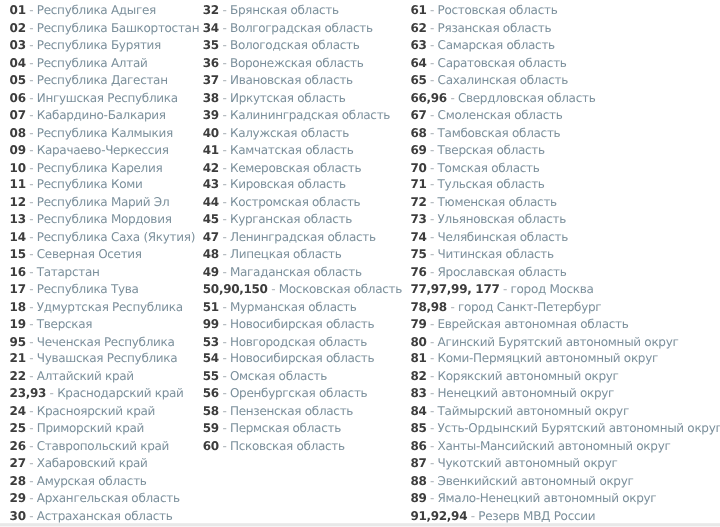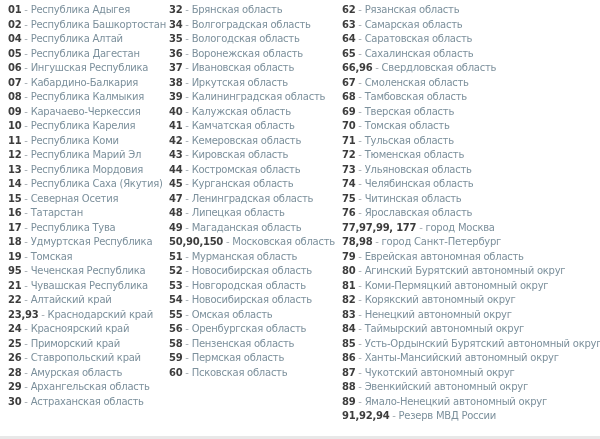--- a/index.html
+++ b/index.html
@@ -48,43 +48,45 @@
     background: var(--strip-color, #e8e8e8);
   }
 </style>
 </head>
 <body>
 
 <div class="page" style="--bg: #ffffff; --code-color: #3d3d3d; --dash-color: #a2aab0; --name-color: #7c909c; --strip-color: #e8e8e8;">
   <div class="col col-1">
       <div class="row"><span class="code">01</span><span class="dash"> - </span><span class="name">Республика Адыгея</span></div>
       <div class="row"><span class="code">02</span><span class="dash"> - </span><span class="name">Республика Башкортостан</span></div>
+      <div class="row"><span class="code">03</span><span class="dash"> - </span><span class="name">Республика Бурятия</span></div>
       <div class="row"><span class="code">04</span><span class="dash"> - </span><span class="name">Республика Алтай</span></div>
       <div class="row"><span class="code">05</span><span class="dash"> - </span><span class="name">Республика Дагестан</span></div>
       <div class="row"><span class="code">06</span><span class="dash"> - </span><span class="name">Ингушская Республика</span></div>
       <div class="row"><span class="code">07</span><span class="dash"> - </span><span class="name">Кабардино-Балкария</span></div>
       <div class="row"><span class="code">08</span><span class="dash"> - </span><span class="name">Республика Калмыкия</span></div>
       <div class="row"><span class="code">09</span><span class="dash"> - </span><span class="name">Карачаево-Черкессия</span></div>
       <div class="row"><span class="code">10</span><span class="dash"> - </span><span class="name">Республика Карелия</span></div>
       <div class="row"><span class="code">11</span><span class="dash"> - </span><span class="name">Республика Коми</span></div>
       <div class="row"><span class="code">12</span><span class="dash"> - </span><span class="name">Республика Марий Эл</span></div>
       <div class="row"><span class="code">13</span><span class="dash"> - </span><span class="name">Республика Мордовия</span></div>
       <div class="row"><span class="code">14</span><span class="dash"> - </span><span class="name">Республика Саха (Якутия)</span></div>
       <div class="row"><span class="code">15</span><span class="dash"> - </span><span class="name">Северная Осетия</span></div>
       <div class="row"><span class="code">16</span><span class="dash"> - </span><span class="name">Татарстан</span></div>
       <div class="row"><span class="code">17</span><span class="dash"> - </span><span class="name">Республика Тува</span></div>
       <div class="row"><span class="code">18</span><span class="dash"> - </span><span class="name">Удмуртская Республика</span></div>
-      <div class="row"><span class="code">19</span><span class="dash"> - </span><span class="name">Томская</span></div>
+      <div class="row"><span class="code">19</span><span class="dash"> - </span><span class="name">Тверская</span></div>
       <div class="row"><span class="code">95</span><span class="dash"> - </span><span class="name">Чеченская Республика</span></div>
       <div class="row"><span class="code">21</span><span class="dash"> - </span><span class="name">Чувашская Республика</span></div>
       <div class="row"><span class="code">22</span><span class="dash"> - </span><span class="name">Алтайский край</span></div>
       <div class="row"><span class="code">23,93</span><span class="dash"> - </span><span class="name">Краснодарский край</span></div>
       <div class="row"><span class="code">24</span><span class="dash"> - </span><span class="name">Красноярский край</span></div>
       <div class="row"><span class="code">25</span><span class="dash"> - </span><span class="name">Приморский край</span></div>
       <div class="row"><span class="code">26</span><span class="dash"> - </span><span class="name">Ставропольский край</span></div>
+      <div class="row"><span class="code">27</span><span class="dash"> - </span><span class="name">Хабаровский край</span></div>
       <div class="row"><span class="code">28</span><span class="dash"> - </span><span class="name">Амурская область</span></div>
       <div class="row"><span class="code">29</span><span class="dash"> - </span><span class="name">Архангельская область</span></div>
       <div class="row"><span class="code">30</span><span class="dash"> - </span><span class="name">Астраханская область</span></div>
     </div>
   <div class="col col-2">
       <div class="row"><span class="code">32</span><span class="dash"> - </span><span class="name">Брянская область</span></div>
       <div class="row"><span class="code">34</span><span class="dash"> - </span><span class="name">Волгоградская область</span></div>
       <div class="row"><span class="code">35</span><span class="dash"> - </span><span class="name">Вологодская область</span></div>
       <div class="row"><span class="code">36</span><span class="dash"> - </span><span class="name">Воронежская область</span></div>
       <div class="row"><span class="code">37</span><span class="dash"> - </span><span class="name">Ивановская область</span></div>
@@ -94,30 +96,31 @@
       <div class="row"><span class="code">41</span><span class="dash"> - </span><span class="name">Камчатская область</span></div>
       <div class="row"><span class="code">42</span><span class="dash"> - </span><span class="name">Кемеровская область</span></div>
       <div class="row"><span class="code">43</span><span class="dash"> - </span><span class="name">Кировская область</span></div>
       <div class="row"><span class="code">44</span><span class="dash"> - </span><span class="name">Костромская область</span></div>
       <div class="row"><span class="code">45</span><span class="dash"> - </span><span class="name">Курганская область</span></div>
       <div class="row"><span class="code">47</span><span class="dash"> - </span><span class="name">Ленинградская область</span></div>
       <div class="row"><span class="code">48</span><span class="dash"> - </span><span class="name">Липецкая область</span></div>
       <div class="row"><span class="code">49</span><span class="dash"> - </span><span class="name">Магаданская область</span></div>
       <div class="row"><span class="code">50,90,150</span><span class="dash"> - </span><span class="name">Московская область</span></div>
       <div class="row"><span class="code">51</span><span class="dash"> - </span><span class="name">Мурманская область</span></div>
-      <div class="row"><span class="code">52</span><span class="dash"> - </span><span class="name">Новосибирская область</span></div>
+      <div class="row"><span class="code">99</span><span class="dash"> - </span><span class="name">Новосибирская область</span></div>
       <div class="row"><span class="code">53</span><span class="dash"> - </span><span class="name">Новгородская область</span></div>
       <div class="row"><span class="code">54</span><span class="dash"> - </span><span class="name">Новосибирская область</span></div>
       <div class="row"><span class="code">55</span><span class="dash"> - </span><span class="name">Омская область</span></div>
       <div class="row"><span class="code">56</span><span class="dash"> - </span><span class="name">Оренбургская область</span></div>
       <div class="row"><span class="code">58</span><span class="dash"> - </span><span class="name">Пензенская область</span></div>
       <div class="row"><span class="code">59</span><span class="dash"> - </span><span class="name">Пермская область</span></div>
       <div class="row"><span class="code">60</span><span class="dash"> - </span><span class="name">Псковская область</span></div>
     </div>
   <div class="col col-3">
+      <div class="row"><span class="code">61</span><span class="dash"> - </span><span class="name">Ростовская область</span></div>
       <div class="row"><span class="code">62</span><span class="dash"> - </span><span class="name">Рязанская область</span></div>
       <div class="row"><span class="code">63</span><span class="dash"> - </span><span class="name">Самарская область</span></div>
       <div class="row"><span class="code">64</span><span class="dash"> - </span><span class="name">Саратовская область</span></div>
       <div class="row"><span class="code">65</span><span class="dash"> - </span><span class="name">Сахалинская область</span></div>
       <div class="row"><span class="code">66,96</span><span class="dash"> - </span><span class="name">Свердловская область</span></div>
       <div class="row"><span class="code">67</span><span class="dash"> - </span><span class="name">Смоленская область</span></div>
       <div class="row"><span class="code">68</span><span class="dash"> - </span><span class="name">Тамбовская область</span></div>
       <div class="row"><span class="code">69</span><span class="dash"> - </span><span class="name">Тверская область</span></div>
       <div class="row"><span class="code">70</span><span class="dash"> - </span><span class="name">Томская область</span></div>
       <div class="row"><span class="code">71</span><span class="dash"> - </span><span class="name">Тульская область</span></div>

